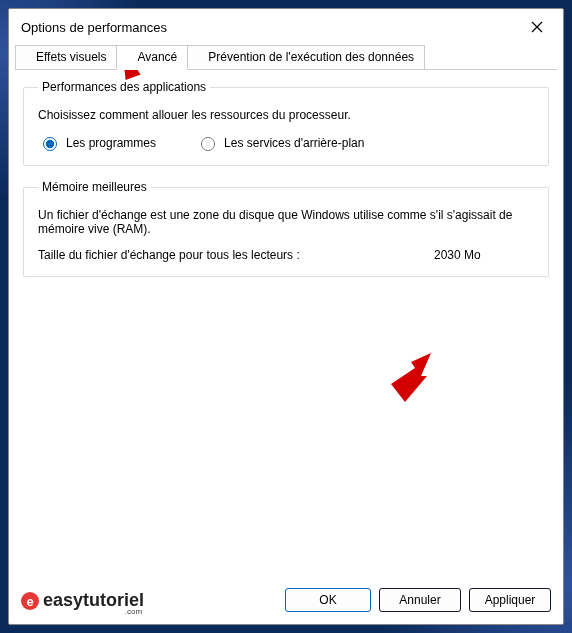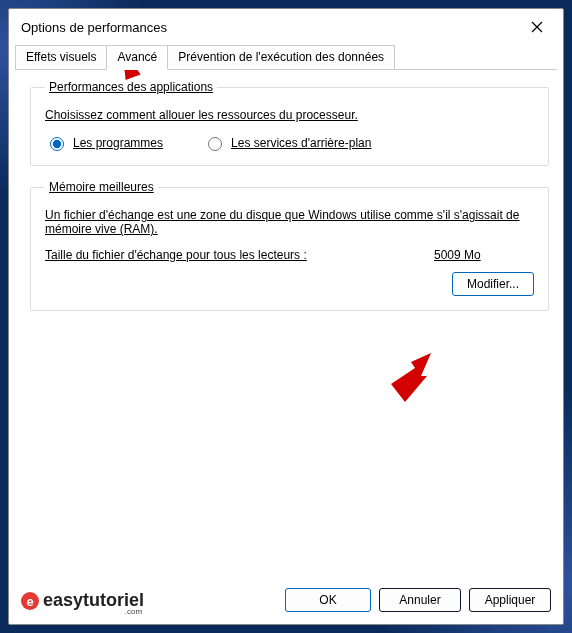--- a/index.html
+++ b/index.html
@@ -48,40 +48,39 @@
     cursor: pointer;
   }
   .close-btn svg { width: 12px; height: 12px; }
   .tabs {
     display: flex;
     margin: 0 6px;
     border-bottom: 1px solid #ccc;
     position: relative;
   }
   .tab {
-    padding: 4px 10px 5px 10px;
+    padding: 4px 10px 5px 20px;
     border: 1px solid #ccc;
     border-bottom: none;
     background: #fdfdfd;
     margin-right: -1px;
     cursor: pointer;
     position: relative;
   }
   .tab.active {
     background: #fff;
     border-bottom: 1px solid #fff;
     margin-bottom: -1px;
     z-index: 2;
   }
   .content {
     flex: 1;
-    padding: 10px 14px 6px 21px;
+    padding: 10px 14px 6px 14px;
     overflow: hidden;
     position: relative;
-    text-decoration: underline;
   }
   fieldset {
     border: 1px solid #ddd;
     border-radius: 2px;
     margin: 0 0 14px 0;
     padding: 10px 14px 14px 14px;
   }
   legend { padding: 0 4px; font-size: 12px; }
   .desc, .row-text { margin: 4px 0 12px 0; }
   .radio-row { display: flex; gap: 40px; margin-top: 6px; }
@@ -183,24 +182,21 @@
           <span>Les services d'arrière-plan</span>
         </label>
       </div>
     </fieldset>
 
     <fieldset>
       <legend>Mémoire meilleures</legend>
       <div class="desc">Un fichier d'échange est une zone du disque que Windows utilise comme s'il s'agissait de mémoire vive (RAM).</div>
       <div class="vm-row">
         <span class="vm-label">Taille du fichier d'échange pour tous les lecteurs :</span>
-        <span class="vm-value">5009 Mo</span>
-      </div>
-      <div class="modify-row">
-        <button class="btn primary">Modifier...</button>
+        <span class="vm-value">2030 Mo</span>
       </div>
     </fieldset>
 
     <div class="arrow" style="top:-24px; left:100px;">
       <svg width="40" height="40">
           <polygon points="20,0 28,16 24,16 28,32 12,32 16,16 12,16" transform="rotate(-20 20 20)" fill="#d30000"></polygon>
         </svg>
     </div>
     <div class="arrow" style="top:278px; left:362px;">
       <svg width="70" height="60">

